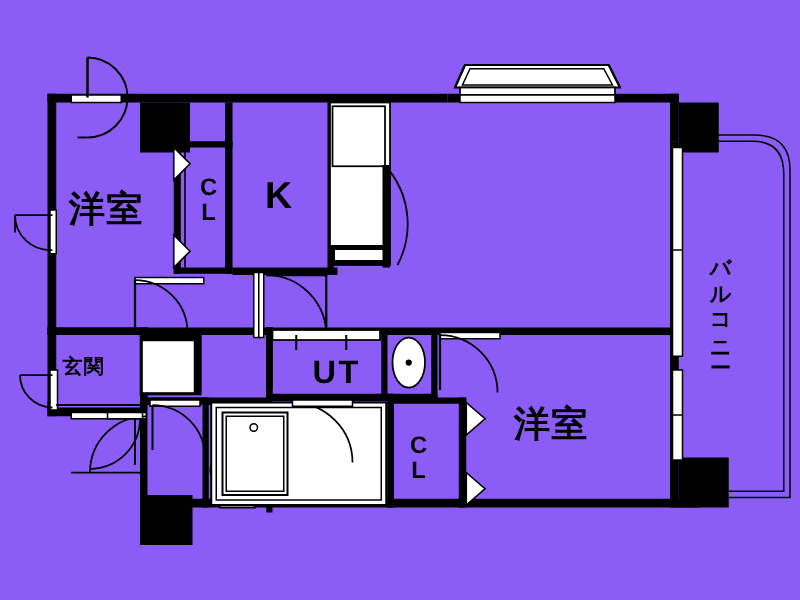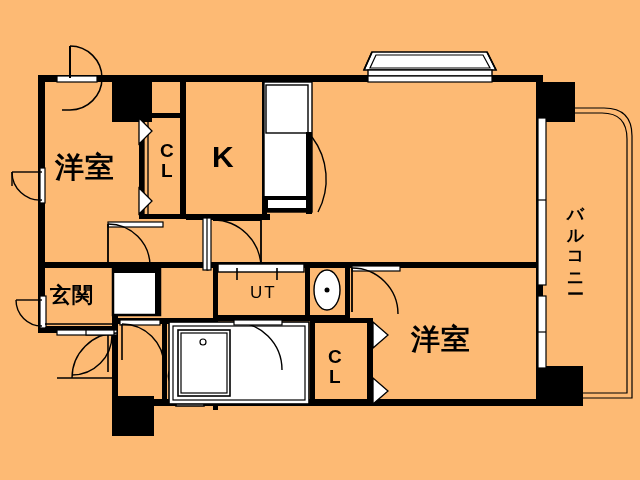--- a/index.html
+++ b/index.html
@@ -10,21 +10,21 @@
   body {
     width: 640px;
     height: 480px;
     overflow: hidden;
     font-family: "Liberation Sans", sans-serif;
   }
   #floorplan-root {
     position: relative;
     width: 640px;
     height: 480px;
-    background: #fdba74;
+    background: #8b5cf6;
   }
   #floorplan-svg {
     position: absolute;
     left: 0;
     top: 0;
     width: 640px;
     height: 480px;
     display: block;
   }
   .room-label {
@@ -35,40 +35,40 @@
     white-space: nowrap;
     user-select: none;
   }
   .jp-label {
     font-family: "DejaVu Sans", sans-serif;
     font-size: 29px;
     letter-spacing: 1px;
   }
   .jp-label-sm {
     font-family: "DejaVu Sans", sans-serif;
-    font-size: 21px;
+    font-size: 16px;
     letter-spacing: 1px;
   }
   .lat-label {
     font-family: "Liberation Sans", sans-serif;
     font-size: 30px;
     font-weight: bold;
   }
   .cl-label {
     font-family: "Liberation Sans", sans-serif;
     font-size: 19px;
     font-weight: bold;
     line-height: 1.05;
     text-align: center;
     white-space: pre;
   }
   .ut-label {
     font-family: "Liberation Sans", sans-serif;
-    font-size: 17px;
-    font-weight: normal;
+    font-size: 26px;
+    font-weight: bold;
     letter-spacing: 2px;
   }
   .vert-label {
     position: absolute;
     font-family: "DejaVu Sans", sans-serif;
     font-size: 17px;
     font-weight: bold;
     color: #000;
     writing-mode: vertical-rl;
     text-orientation: upright;

